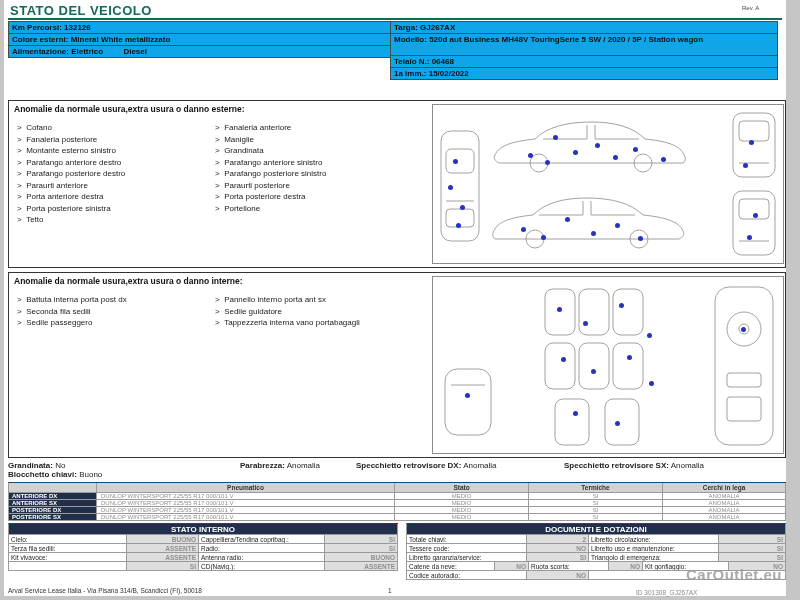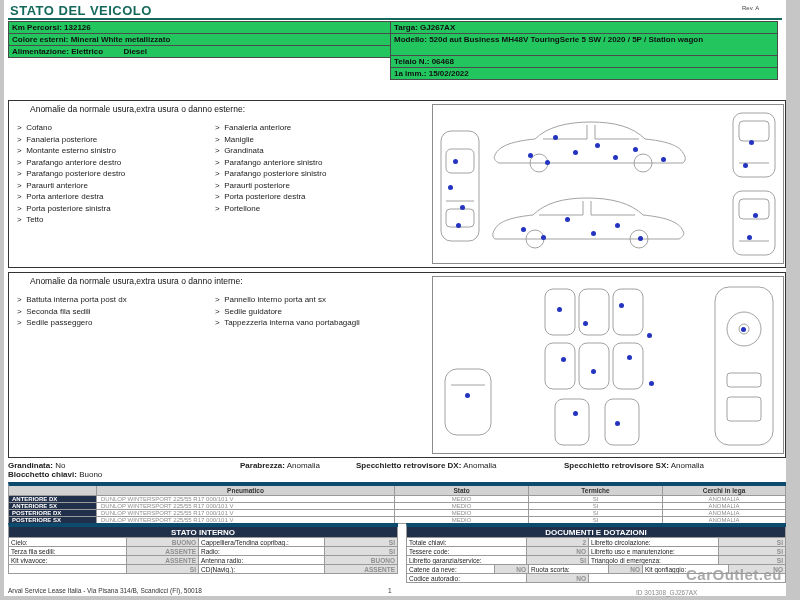--- a/index.html
+++ b/index.html
@@ -5,46 +5,46 @@
   * { box-sizing: border-box; margin: 0; padding: 0; }
   body { font-family: "Liberation Sans", sans-serif; background: #9a9a9a; }
   .stage { position: relative; width: 800px; height: 600px; background: #c6c6c6; overflow: hidden; margin: 0 auto; }
   .page { position: absolute; left: 4px; top: 0; width: 782px; height: 596px; background: #ffffff; }
 
   .title { position: absolute; left: 10px; top: 3px; font-size: 13px; font-weight: bold; color: #15695b; letter-spacing: .5px; }
   .rev { position: absolute; left: 742px; top: 5px; font-size: 6px; color: #444; }
   .rule { position: absolute; left: 8px; top: 18px; width: 774px; height: 2px; background: #15695b; }
 
   .infoblock { position: absolute; }
-  .inforow { border: 1px solid #4a4a4a; margin-top: -1px; padding: 1px 3px; font-size: 8px; line-height: 9px; color: #111; background: #22c55e; min-height: 12px; }
+  .inforow { border: 1px solid #4a4a4a; margin-top: -1px; padding: 1px 3px; font-size: 8px; line-height: 9px; color: #111; background: #0ea5e9; min-height: 12px; }
   .inforow.tall { min-height: 23px; }
   .lbl { font-weight: bold; }
   .val { font-weight: bold; }
   .gap { margin-left: 18px; }
 
   .box { position: absolute; left: 8px; width: 778px; border: 1px solid #333; background: #fff; }
   #ext-box { top: 100px; height: 168px; }
   #int-box { top: 272px; height: 186px; }
-  .box-title { position: absolute; left: 5px; top: 3px; font-size: 8.5px; font-weight: normal; color: #111; margin-left: 16px; }
+  .box-title { position: absolute; left: 5px; top: 3px; font-size: 8.5px; font-weight: bold; color: #111; }
   .col { position: absolute; top: 21px; font-size: 8px; color: #222; line-height: 11.5px; }
   .col1 { left: 8px; width: 195px; }
   .col2 { left: 206px; width: 215px; }
   .li::before { content: ">\00a0\00a0"; }
 
   .diagram { position: absolute; left: 423px; top: 3px; border: 1px solid #8c8c8c; background: #fff; }
   #ext-diagram { width: 352px; height: 160px; }
   #int-diagram { width: 352px; height: 178px; }
   .diagram svg { position: absolute; left: 0; top: 0; }
   .dot { position: absolute; width: 5px; height: 5px; border-radius: 50%; background: #2433c0; }
 
   #summary { position: absolute; left: 8px; top: 461px; width: 778px; height: 20px; font-size: 8px; color: #222; }
   .sitem { position: absolute; white-space: nowrap; }
   .slbl { font-weight: bold; }
 
-  .gridtable { position: absolute; border-left: 1px solid #9a9a9a; border-top: 4px solid #0c4a6e; background: #fff; }
+  .gridtable { position: absolute; border-left: 1px solid #9a9a9a; border-top: 1px solid #0c4a6e; background: #fff; }
   .grow { display: flex; }
   .gcell { border-right: 1px solid #9a9a9a; border-bottom: 1px solid #9a9a9a; overflow: hidden; white-space: nowrap; }
   .flex1 { flex: 1; }
 
   #tires { left: 8px; top: 482px; width: 778px; }
   #tires .gh { background: #d2d2d2; font-weight: bold; font-size: 6.5px; color: #333; text-align: center; height: 10px; line-height: 9px; }
   #tires .tlabel { background: #21304a; color: #fff; font-weight: bold; font-size: 6px; padding-left: 3px; height: 7px; line-height: 7px; }
   #tires .tname { font-size: 6px; color: #8f8f8f; padding-left: 4px; height: 7px; line-height: 7px; }
   #tires .tval { font-size: 6px; color: #8f8f8f; text-align: center; height: 7px; line-height: 7px; }
 

